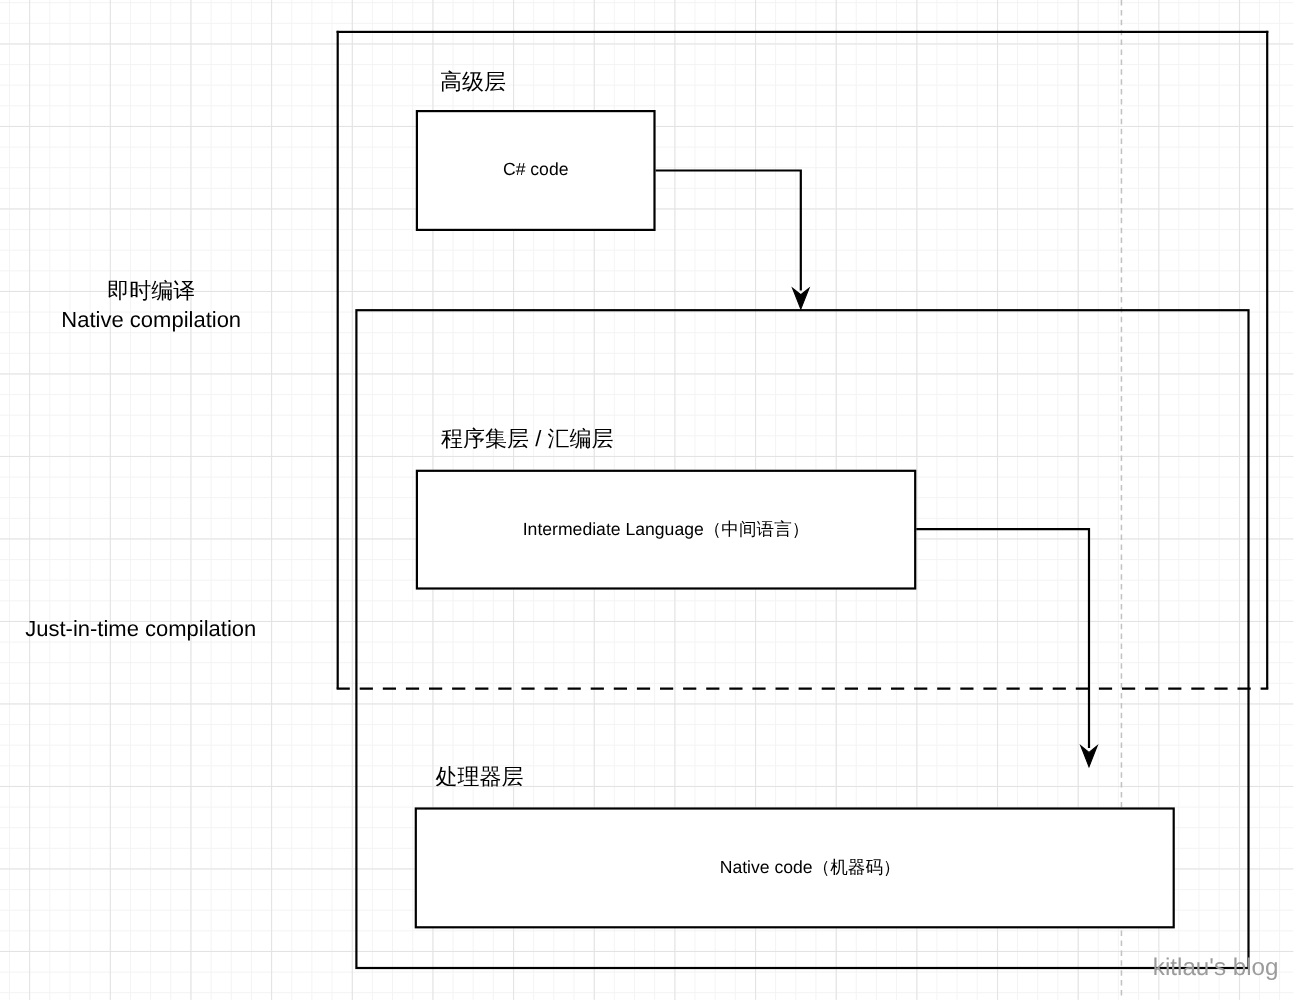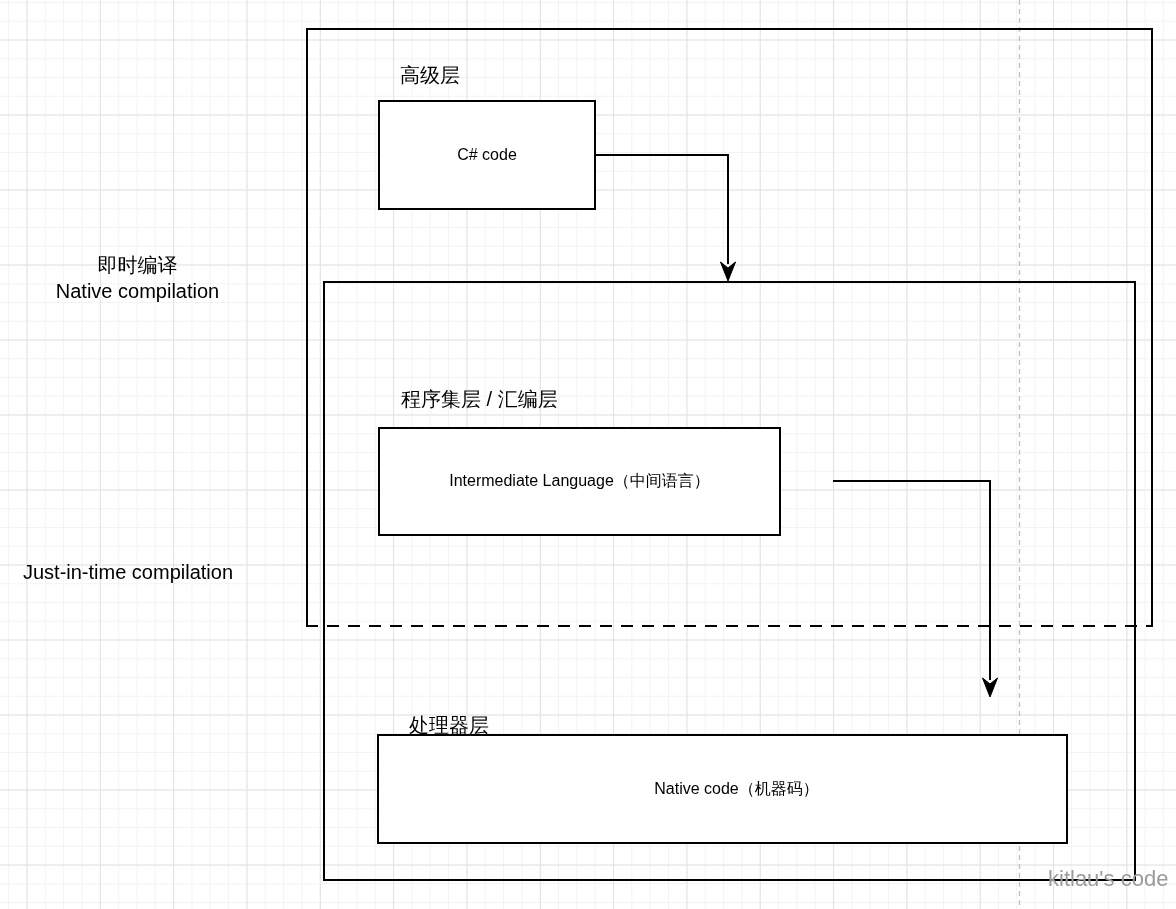--- a/index.html
+++ b/index.html
@@ -64,34 +64,34 @@
     border: 2px solid #000;
     display: flex;
     align-items: center;
     justify-content: center;
     text-align: center;
     font-size: 16px;
     color: #000;
     z-index: 3;
   }
   .csharp-box { left: 378px; top: 100px; width: 218px; height: 110px; }
-  .il-box     { left: 378px; top: 427px; width: 403px; height: 109px; }
+  .il-box     { left: 378px; top: 427px; width: 455px; height: 109px; }
   .native-box { left: 377px; top: 734px; width: 691px; height: 110px; padding-left: 28px; }
 
   .layer-label {
     position: absolute;
     font-size: 20px;
     color: #000;
     white-space: nowrap;
     z-index: 3;
     line-height: 24px;
   }
   .label-high      { left: 400px; top: 63px; }
   .label-assembly  { left: 373px; top: 387px; margin-left: 28px; }
-  .label-processor { left: 409px; top: 695px; margin-top: 18px; }
+  .label-processor { left: 396px; top: 695px; }
 
   .annotation {
     position: absolute;
     font-size: 20px;
     line-height: 26px;
     color: #000;
     text-align: center;
     z-index: 3;
   }
   .annotation-static { left: 20px;  top: 252px; width: 235px; }
@@ -135,21 +135,21 @@
   </div>
 
   <div class="annotation annotation-static">
     <div>即时编译</div>
     <div>Native compilation</div>
   </div>
   <div class="annotation annotation-jit">
     <div>Just-in-time compilation</div>
   </div>
 
-  <div class="watermark">kitlau's code</div>
+  <div class="watermark">kitlau's blog</div>
 
   <svg class="svg-layer over-layer" viewBox="0 0 1176 909">
 
     <path d="M306 626 H1153" fill="none" stroke="#000" stroke-width="2" stroke-dasharray="12 9"></path>
 
     <g>
       <path d="M596 155 H728 V264" fill="none" stroke="#000" stroke-width="2"></path>
       <path d="M728 281 L720.5 262 L728 268 L735.5 262 Z" fill="#000" stroke="#000" stroke-width="1"></path>
     </g>
 

